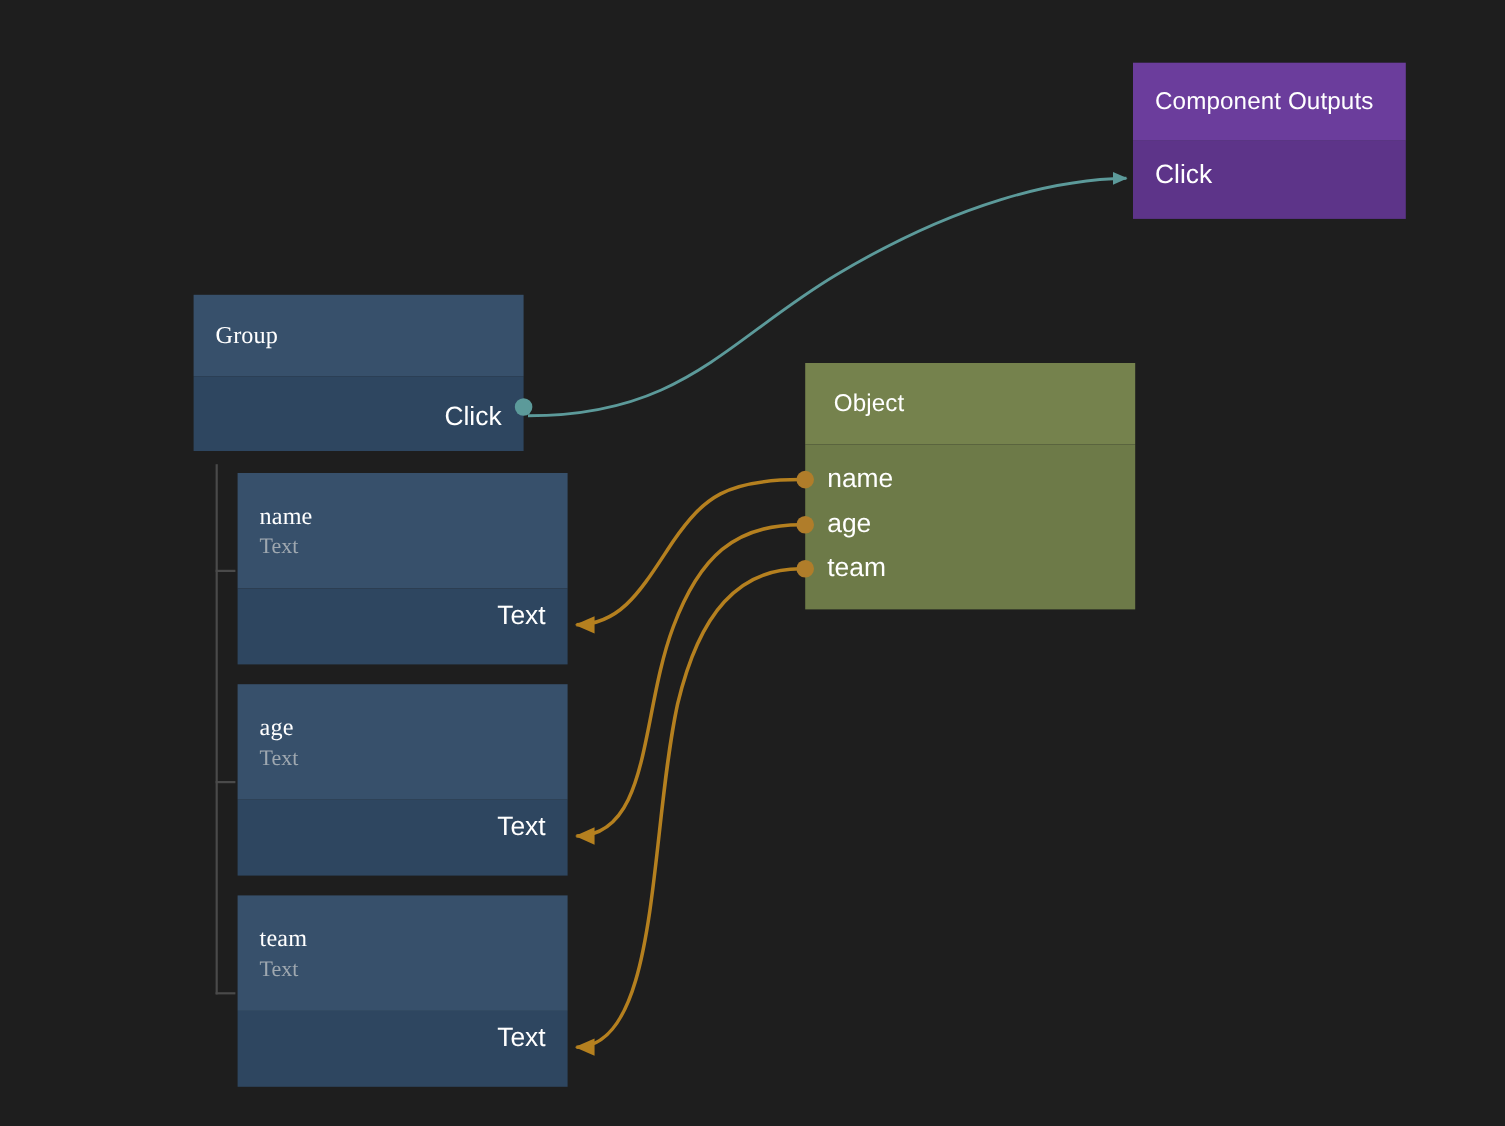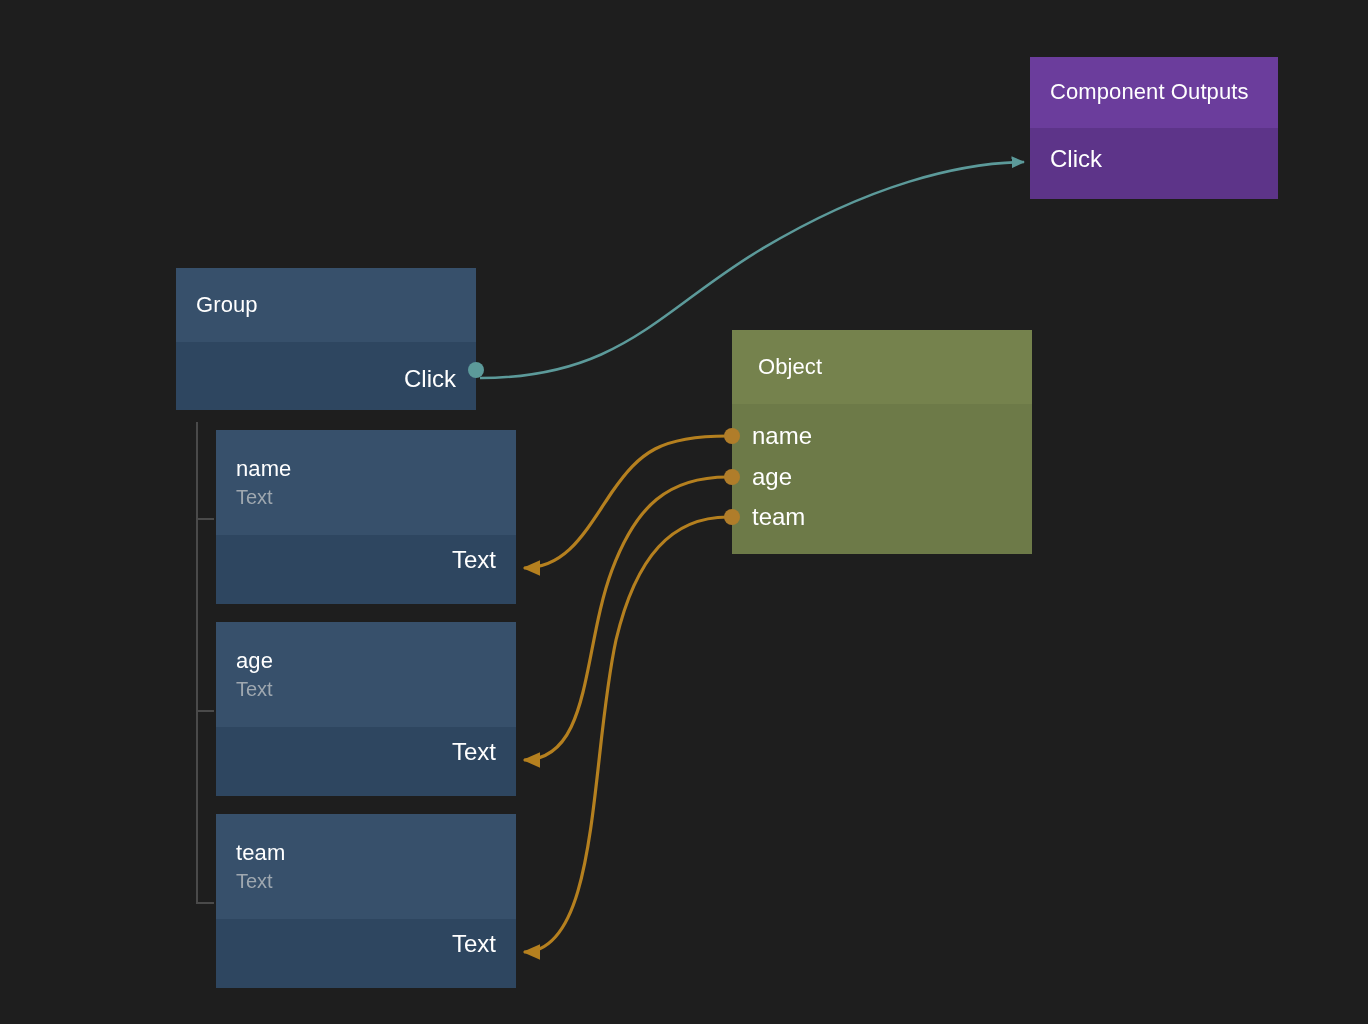--- a/index.html
+++ b/index.html
@@ -51,21 +51,21 @@
     line-height: 1.1;
     letter-spacing: 0.1px;
   }
   .node-subtitle {
     color: #9fa8b0;
     font-size: 20px;
     line-height: 1.1;
   }
 
   
-  .node.blue > .node-header { background: #37506b; }
+  .node.blue > .node-header { background: #37506b; font-family: Liberation Serif, serif; }
   .node.blue > .node-body   { background: #2e4660; }
 
   
   .node.green > .node-header { background: #75824d; }
   .node.green > .node-body   { background: #6d7a48; }
 
   
   .node.purple > .node-header { background: #6b3d9c; }
   .node.purple > .node-body   { background: #5d3489; }
 

